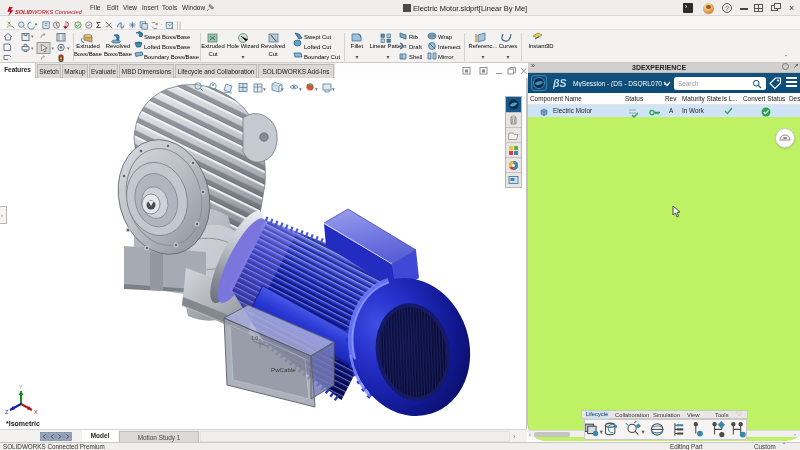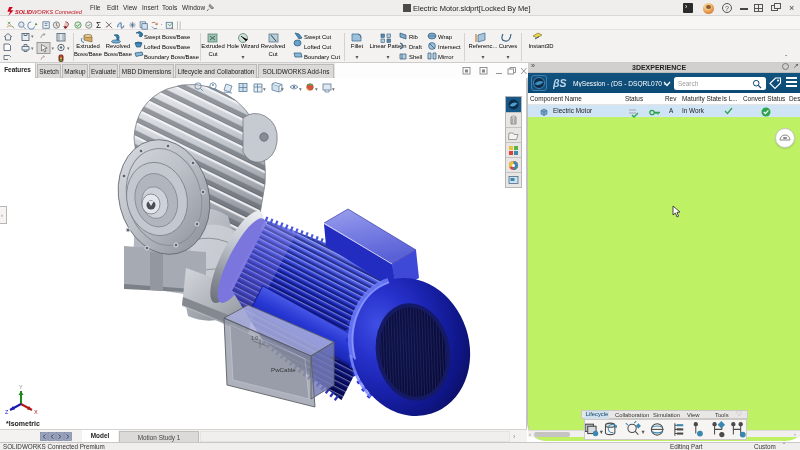--- a/index.html
+++ b/index.html
@@ -21,21 +21,21 @@
       <span style="position:absolute;left:123px">View</span>
       <span style="position:absolute;left:142px">Insert</span>
       <span style="position:absolute;left:162px">Tools</span>
       <span style="position:absolute;left:182px">Window</span>
 </div>
 <svg class="abs" style="left:206px;top:3px" width="9" height="9" viewBox="0 0 9 9">
       <path d="M2.8 5.8 L1 8 M3 2.2 L6.8 5.8" stroke="#666" stroke-width="0.9" fill="none"></path>
       <path d="M3.8 1.2 l4 3.8 l-2.2 1 l-2.6 -2.6 z" fill="#9a9a9a" stroke="#666" stroke-width="0.6"></path>
     </svg>
 <div class="abs" style="left:403px;top:4px;width:8px;height:8px;background:#4a4a4a;"></div>
-<div class="abs" style="left:413px;top:3.5px;font-size:7.5px;color:#222;">Electric Motor.sldprt[Locked By Me]</div>
+<div class="abs" style="left:413px;top:3.5px;font-size:7.5px;color:#222;">Electric Motor.sldprt[Linear By Me]</div>
 
 <div class="abs" style="left:683px;top:3px;width:10px;height:10px;background:#2b2b2b;border-radius:1px;">
       <span style="position:absolute;left:2px;top:0px;color:#fff;font-size:7px;">›</span>
     </div>
 <div class="abs" style="left:703px;top:2.5px;width:11px;height:11px;border-radius:50%;background:radial-gradient(circle at 40% 30%,#f2c989 0 30%,#e89a4e 55%,#b96a2a);">
       <div style="position:absolute;left:3px;top:2px;width:5px;height:4px;border-radius:50%;background:#8a5a30;"></div>
     </div>
 <div class="abs" style="left:722px;top:3px;width:10px;height:10px;border:1px solid #555;border-radius:50%;color:#444;font-size:7px;text-align:center;line-height:9px;">?</div>
 <div class="abs" style="left:740px;top:8px;width:8px;height:1.5px;background:#444;"></div>
 <div class="abs" style="left:754px;top:4px;width:9px;height:8px;border:1px solid #555;">

